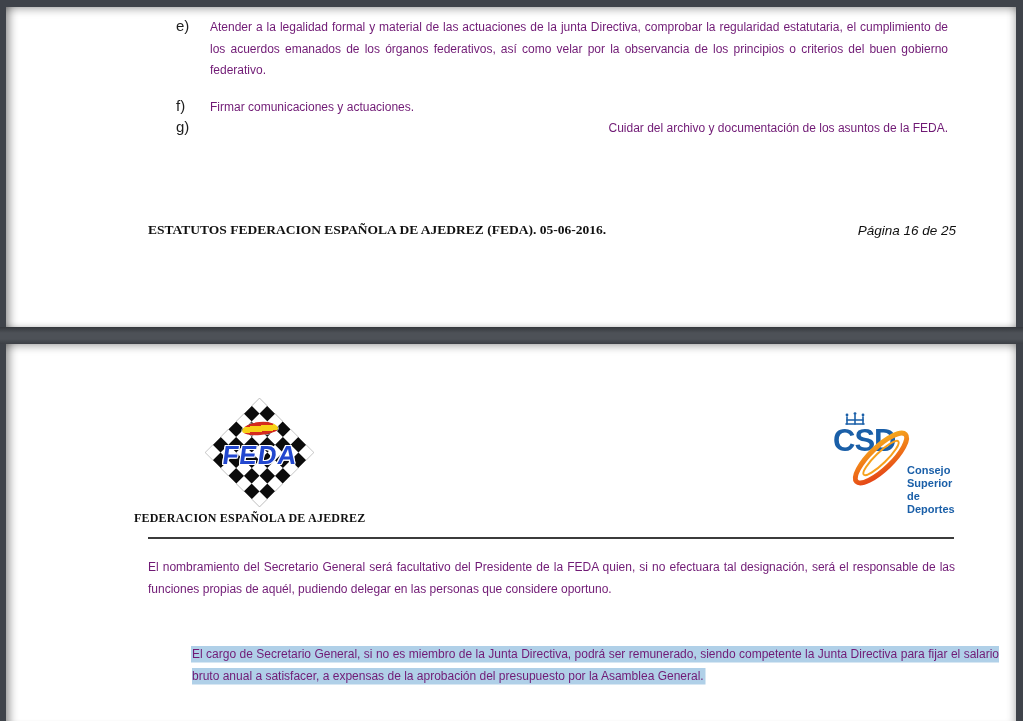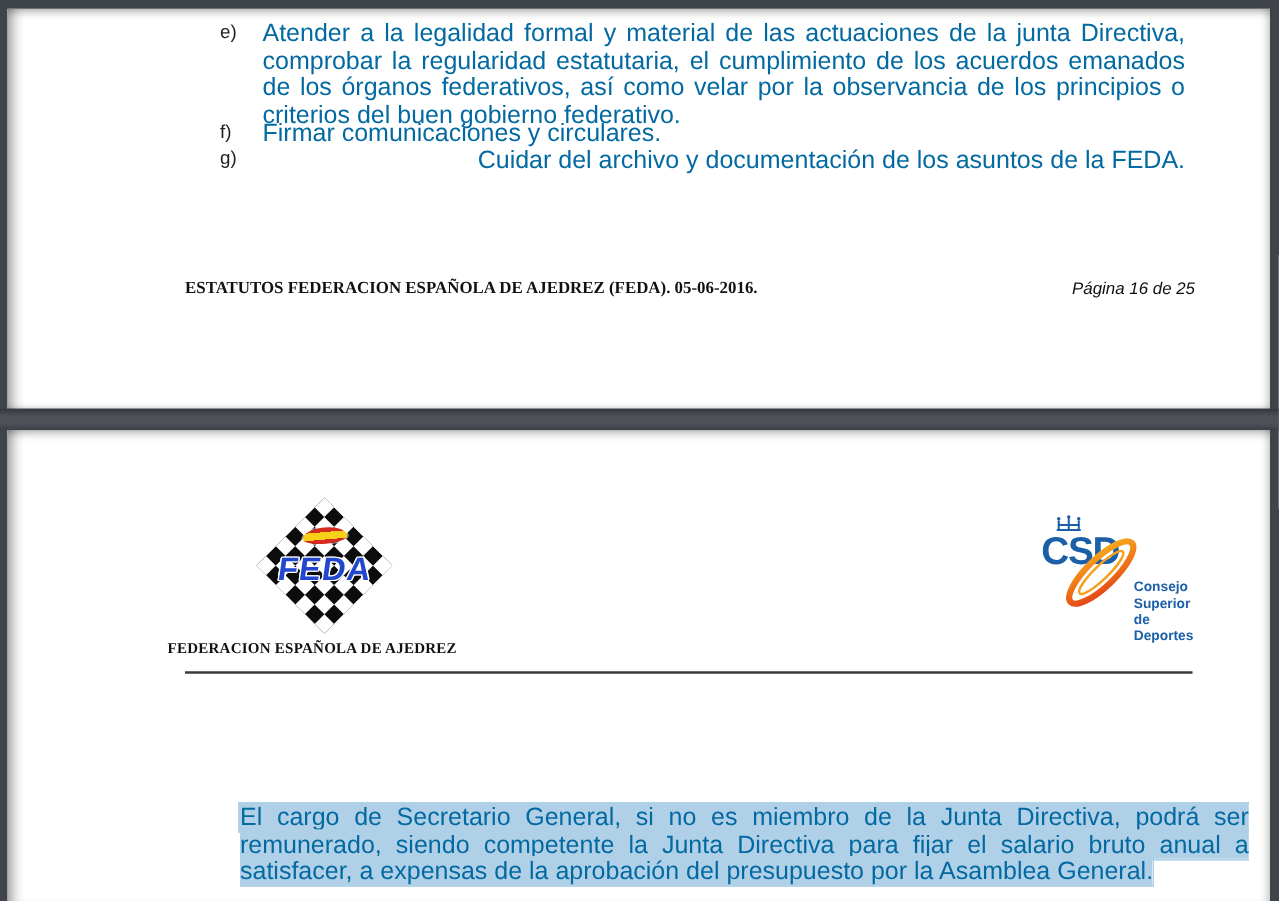--- a/index.html
+++ b/index.html
@@ -24,21 +24,21 @@
       inset 0 10px 8px -8px rgba(0,0,0,.35),
       inset 0 -6px 6px -6px rgba(0,0,0,.25);}
   .page2{top:344px;height:377px;
     box-shadow:
       inset 12px 0 10px -9px rgba(0,0,0,.45),
       inset -8px 0 8px -7px rgba(0,0,0,.30),
       inset 0 10px 8px -8px rgba(0,0,0,.35);}
   .separator{position:absolute;left:0;right:0;top:327px;height:17px;
     background:linear-gradient(#34373c,#4d5157 35%,#4d5157 70%,#3c3f45);}
 
-  .doc-text{font-size:20px;line-height:21.5px;color:#0369a1;text-align:justify;}
+  .doc-text{font-size:12px;line-height:21.5px;color:#701a75;text-align:justify;}
   .list-row{position:absolute;}
   .marker{position:absolute;font-size:15px;color:#1e1e1e;}
   .itext{position:absolute;}
 
   .footer{position:absolute;left:142px;right:60px;top:215px;display:flex;justify-content:space-between;align-items:flex-end;}
   .f-left{font-family:"Liberation Serif", serif;font-weight:bold;font-size:13.5px;color:#111;}
   .f-right{font-style:italic;font-size:13.5px;color:#111;}
 
   
   .feda-logo{position:absolute;left:199px;top:54px;width:110px;height:110px;}
@@ -84,21 +84,21 @@
 
   <div class="page page1">
 
     <div class="list-row" style="top:10px;left:0;right:0;">
       <span class="marker" style="left:170px;top:0;">e)</span>
       <div class="itext doc-text" style="left:204px;top:0;width:738px;">Atender a la legalidad formal y material de las actuaciones de la junta Directiva, comprobar la regularidad estatutaria, el cumplimiento de los acuerdos emanados de los órganos federativos, así como velar por la observancia de los principios o criterios del buen gobierno federativo.</div>
     </div>
 
     <div class="list-row" style="top:90px;left:0;right:0;">
       <span class="marker" style="left:170px;top:0;">f)</span>
-      <div class="itext doc-text" style="left:204px;top:0;width:738px;text-align:left;">Firmar comunicaciones y circulares.</div>
+      <div class="itext doc-text" style="left:204px;top:0;width:738px;text-align:left;">Firmar comunicaciones y actuaciones.</div>
     </div>
 
     <div class="list-row" style="top:111px;left:0;right:0;">
       <span class="marker" style="left:170px;top:0;">g)</span>
       <div class="itext doc-text" style="left:204px;top:0;width:738px;text-align:right;">Cuidar del archivo y documentación de los asuntos de la FEDA.</div>
     </div>
 
     <div class="footer">
       <span class="f-left">ESTATUTOS FEDERACION ESPAÑOLA DE AJEDREZ (FEDA). 05-06-2016.</span>
       <span class="f-right">Página 16 de 25</span>
@@ -143,16 +143,17 @@
           <ellipse cx="42" cy="44" rx="34" ry="11" fill="none" stroke="url(#og)" stroke-width="5"></ellipse>
           <ellipse cx="42" cy="44" rx="24" ry="5.5" fill="none" stroke="#f6a01c" stroke-width="2"></ellipse>
         </g>
       </svg>
       <div class="csd-label">Consejo Superior de Deportes</div>
     </div>
 
     <div class="org-name">FEDERACION ESPAÑOLA DE AJEDREZ</div>
     <div class="rule"></div>
 
+    <p class="para para1 doc-text">El nombramiento del Secretario General será facultativo del Presidente de la FEDA quien, si no efectuara tal designación, será el responsable de las funciones propias de aquél, pudiendo delegar en las personas que considere oportuno.</p>
 
     <p class="para para2 doc-text"><span class="hl">El cargo de Secretario General, si no es miembro de la Junta Directiva, podrá ser remunerado, siendo competente la Junta Directiva para fijar el salario bruto anual a satisfacer, a expensas de la aprobación del presupuesto por la Asamblea General.</span></p>
   </div>
 </div>
 
 </body></html>

